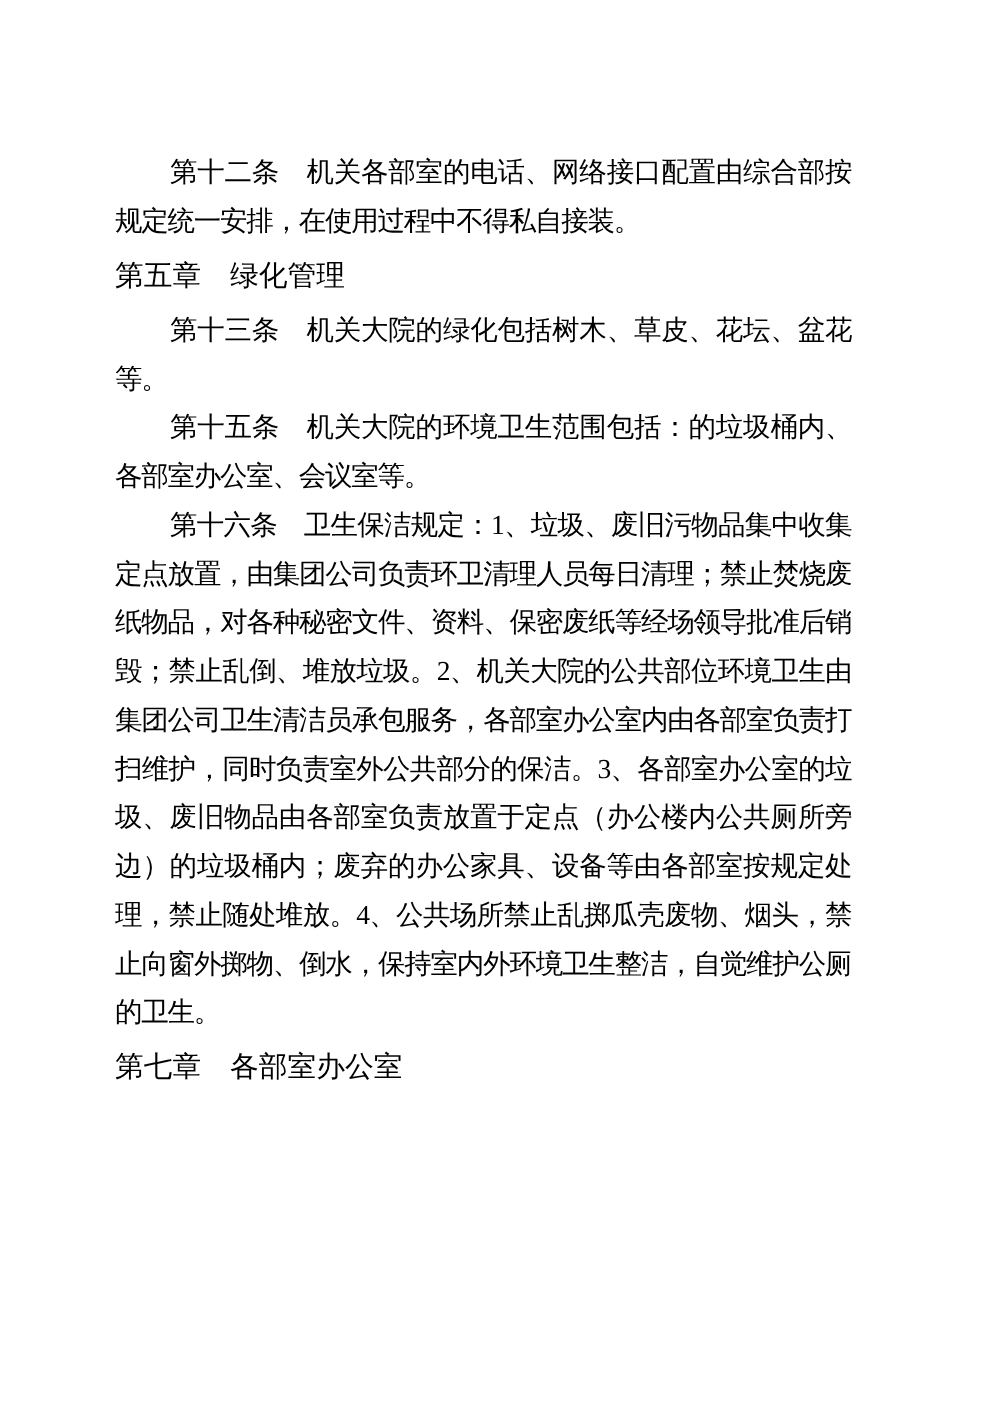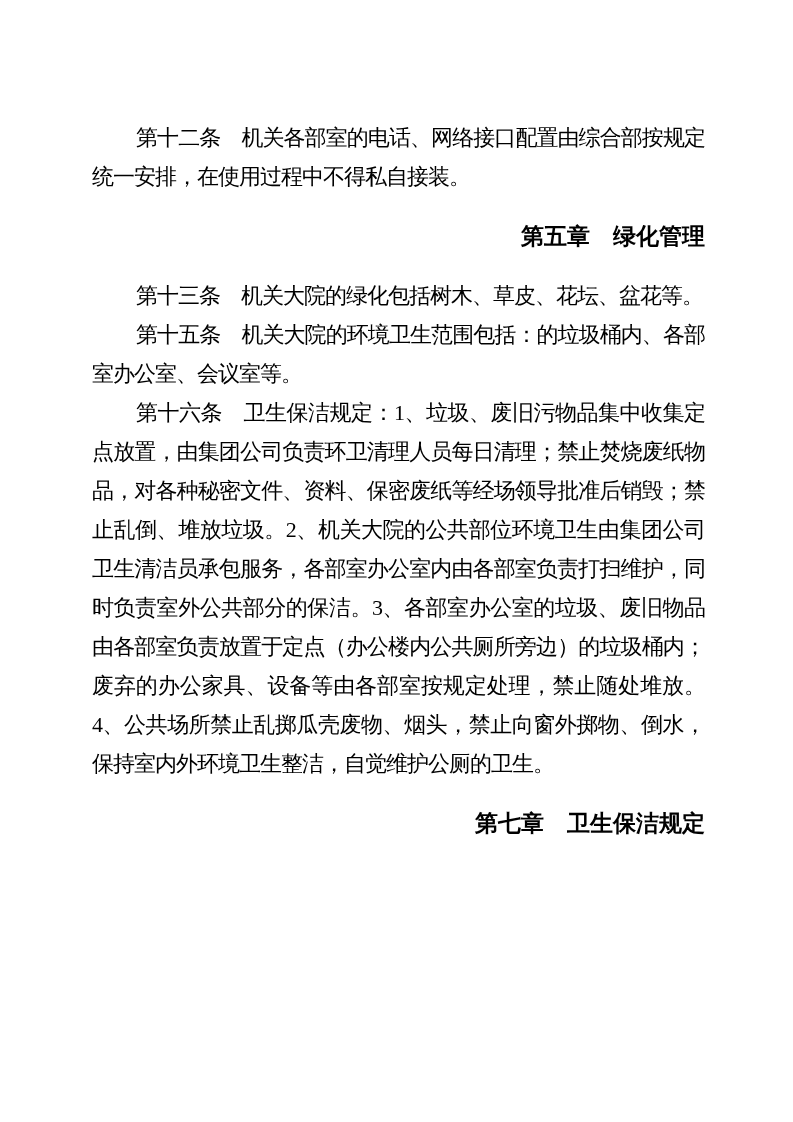--- a/index.html
+++ b/index.html
@@ -6,54 +6,54 @@
     margin: 0;
     padding: 0;
     background: #ffffff;
   }
   .page {
     position: relative;
     width: 793px;
     height: 1122px;
     background: #ffffff;
     box-sizing: border-box;
-    padding: 118px 88px 0 92px;
+    padding: 118px 112px 0 92px;
     color: #000000;
     font-family: "Liberation Serif", "DejaVu Serif", serif;
     overflow: hidden;
   }
   .body-para {
     margin: 0;
     font-size: 22px;
     letter-spacing: -1px;
     line-height: 39px;
     text-align: justify;
     text-justify: inter-ideograph;
     text-indent: 44px;
   }
   .chapter-heading {
-    margin: 22px 0;
+    margin: 6px 0;
     font-size: 23px;
     line-height: 36px;
-    font-weight: bold;
-    text-align: right;
+    font-weight: normal;
+    text-align: left;
     font-family: "Liberation Sans", "DejaVu Sans", sans-serif;
     letter-spacing: 0;
   }
 </style>
 </head>
 <body>
 
 <div class="page">
   <p class="body-para">第十二条　机关各部室的电话、网络接口配置由综合部按规定统一安排，在使用过程中不得私自接装。</p>
 
   <h2 class="chapter-heading">第五章　绿化管理</h2>
 
   <p class="body-para">第十三条　机关大院的绿化包括树木、草皮、花坛、盆花等。</p>
 
 
 
   <p class="body-para">第十五条　机关大院的环境卫生范围包括：的垃圾桶内、各部室办公室、会议室等。</p>
 
   <p class="body-para">第十六条　卫生保洁规定：1、垃圾、废旧污物品集中收集定点放置，由集团公司负责环卫清理人员每日清理；禁止焚烧废纸物品，对各种秘密文件、资料、保密废纸等经场领导批准后销毁；禁止乱倒、堆放垃圾。2、机关大院的公共部位环境卫生由集团公司卫生清洁员承包服务，各部室办公室内由各部室负责打扫维护，同时负责室外公共部分的保洁。3、各部室办公室的垃圾、废旧物品由各部室负责放置于定点（办公楼内公共厕所旁边）的垃圾桶内；废弃的办公家具、设备等由各部室按规定处理，禁止随处堆放。4、公共场所禁止乱掷瓜壳废物、烟头，禁止向窗外掷物、倒水，保持室内外环境卫生整洁，自觉维护公厕的卫生。</p>
 
-  <h2 class="chapter-heading">第七章　卫生保洁规定</h2>
+  <h2 class="chapter-heading">第七章　各部室办公室</h2>
 </div>
 
 </body></html>

